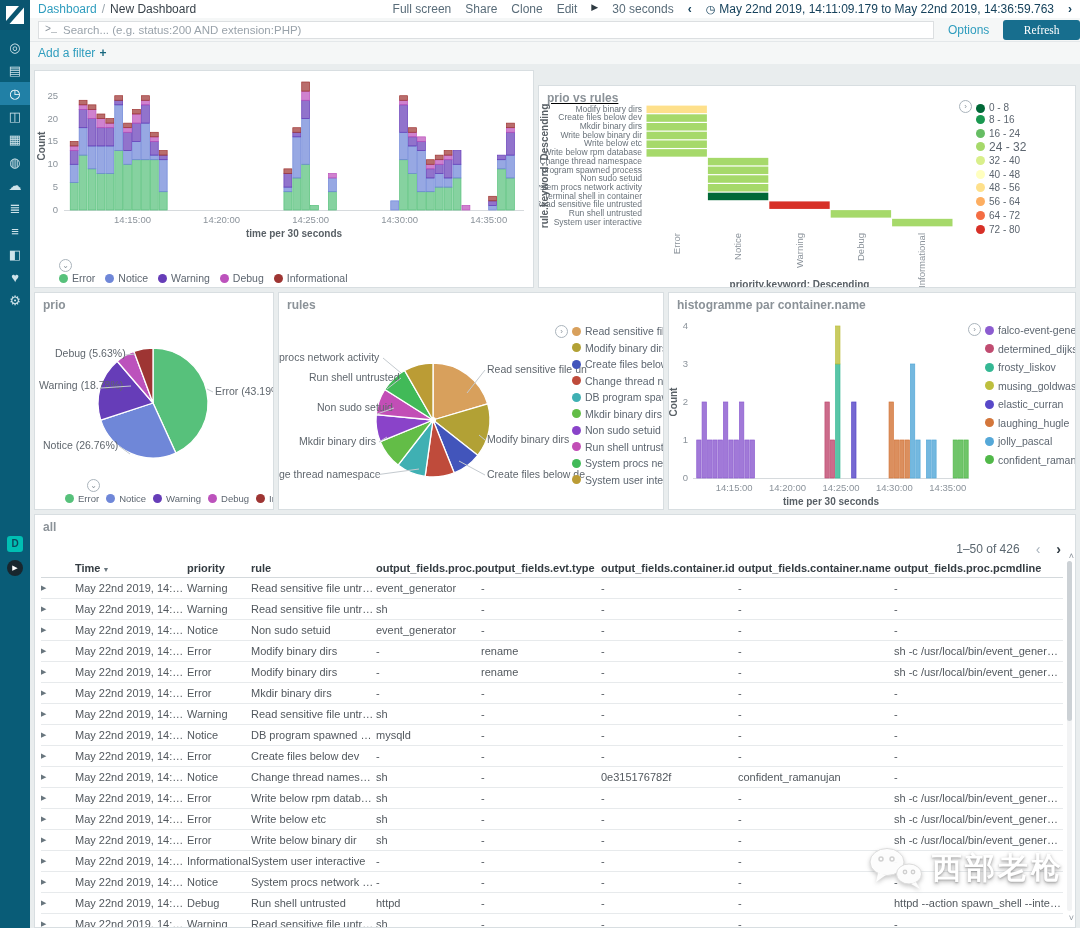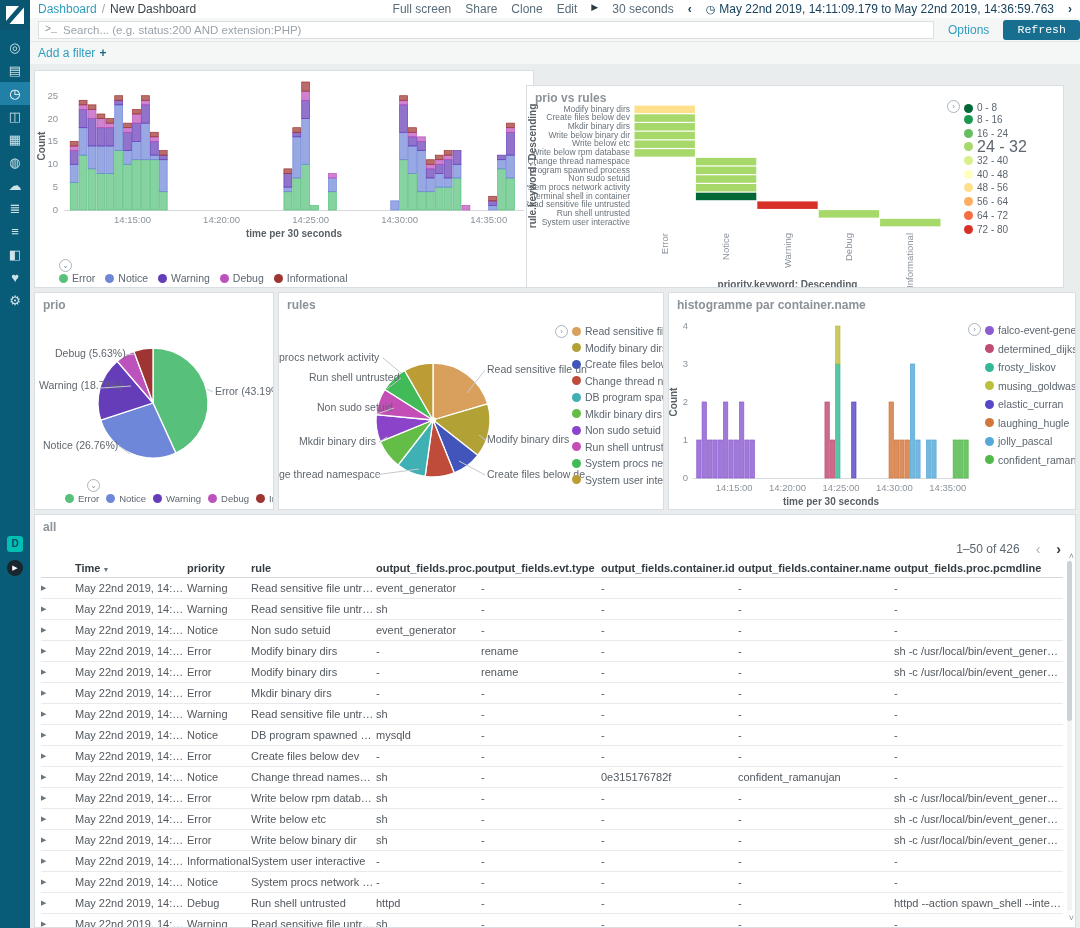--- a/index.html
+++ b/index.html
@@ -34,33 +34,33 @@
   .searchrow { position:absolute; left:30px; top:18px; width:1050px; height:24px; background:#f5f7f7;
       border-bottom:1px solid #e4e8ea; display:flex; align-items:center; }
   .searchbox { position:relative; margin-left:8px; width:912px; height:18px; background:#fff;
       border:1px solid #dcdfe1; display:flex; align-items:center; }
   .prompt { color:#8a939b; font-family:"Liberation Mono", monospace; font-size:10px; margin:0 6px; }
   .searchbox input { border:none; outline:none; flex:1; font-size:11.5px; color:#333;
       font-family:"Liberation Sans", sans-serif; }
   .searchbox input::placeholder { color:#9aa3ab; }
   .options-link { color:#2f9dbe; font-size:12px; margin-left:14px; cursor:pointer; }
   .refresh-btn { margin-left:14px; width:78px; height:20px; background:#176e8e; color:#fff; border:none;
-      border-radius:3px; font-size:11.5px; cursor:pointer; font-family:Liberation Mono, monospace; }
+      border-radius:3px; font-size:11.5px; cursor:pointer; font-family:Liberation Serif, serif; }
 
   .filterrow { position:absolute; left:30px; top:42px; width:1050px; height:22px; background:#f5f7f7;
       display:flex; align-items:center; font-size:12px; }
   .addfilter { color:#2f9dbe; margin-left:8px; cursor:pointer; }
   .plus { color:#18687f; font-weight:bold; margin-left:4px; cursor:pointer; }
 
   
   .dash { position:absolute; left:30px; top:64px; width:1050px; height:864px; background:#e9edee; }
   .panel { position:absolute; background:#fff; border:1px solid #d8dee1; overflow:hidden; }
   .ptitle { font-size:12px; color:#8b9298; padding:5px 0 0 8px; height:18px; }
   #p1 { left:4px;  top:6px;   width:500px; height:218px; }
-  #p2 { left:496px; top:21px; width:538px; height:203px; }
+  #p2 { left:508px; top:21px; width:538px; height:203px;text-decoration:underline; }
   #p3 { left:4px;  top:228px; width:240px; height:218px; }
   #p4 { left:248px; top:228px; width:386px; height:218px; }
   #p5 { left:638px; top:228px; width:408px; height:218px; }
   #p6 { left:4px;  top:450px; width:1042px; height:414px; }
 
   .tick { font-size:9.5px; fill:#8b939b; }
   .axis-title { font-size:10px; font-weight:bold; fill:#596066; }
   .hm-label { font-size:8.5px; fill:#6a737b; }
   .callout { font-size:10.5px; fill:#5f666d; }
 
@@ -392,21 +392,21 @@
               <span>0 - 8</span>
             </span>
             <span class="li" style="height: 13.7px; font-size: 10px;">
               <span class="dot" style="background: rgb(26, 152, 80);"></span>
               <span>8 - 16</span>
             </span>
             <span class="li" style="height: 13.7px; font-size: 10px; text-align: right;">
               <span class="dot" style="background: rgb(102, 189, 99);"></span>
               <span>16 - 24</span>
             </span>
-            <span class="li" style="height: 13.7px; font-size: 16px;">
+            <span class="li" style="height: 13.7px; font-size: 12px;">
               <span class="dot" style="background: rgb(166, 217, 106);"></span>
               <span>24 - 32</span>
             </span>
             <span class="li" style="height: 13.7px; font-size: 10px;">
               <span class="dot" style="background: rgb(217, 239, 139);"></span>
               <span>32 - 40</span>
             </span>
             <span class="li" style="height: 13.7px; font-size: 10px;">
               <span class="dot" style="background: rgb(255, 255, 191);"></span>
               <span>40 - 48</span>
@@ -859,14 +859,27 @@
         </table>
       </div>
       <div class="rail"></div>
       <div class="thumb"></div>
       <span class="rail-arrow" style="top:36px;">˄</span>
       <span class="rail-arrow" style="bottom:4px;">˅</span>
     </section>
 
   </div>
 
+  <div class="watermark">
+    <svg width="56" height="44" viewBox="0 0 56 44">
+      <ellipse cx="19" cy="16" rx="17" ry="13.5" fill="#ffffff" fill-opacity="0.95" stroke="#dcdcdc"></ellipse>
+      <polygon points="10,27 8,36 18,29" fill="#ffffff" fill-opacity="0.95"></polygon>
+      <circle cx="13" cy="13" r="2" fill="none" stroke="#d0d0d0" stroke-width="1.5"></circle>
+      <circle cx="24" cy="13" r="2" fill="none" stroke="#d0d0d0" stroke-width="1.5"></circle>
+      <ellipse cx="41" cy="28" rx="12.5" ry="10" fill="#ffffff" fill-opacity="0.95" stroke="#dcdcdc"></ellipse>
+      <polygon points="48,36 52,43 43,38" fill="#ffffff" fill-opacity="0.95"></polygon>
+      <circle cx="37" cy="26" r="1.7" fill="none" stroke="#d0d0d0" stroke-width="1.4"></circle>
+      <circle cx="45" cy="26" r="1.7" fill="none" stroke="#d0d0d0" stroke-width="1.4"></circle>
+    </svg>
+    <span class="wm-text">西部老枪</span>
+  </div>
 
 </div>
 
 </body></html>

